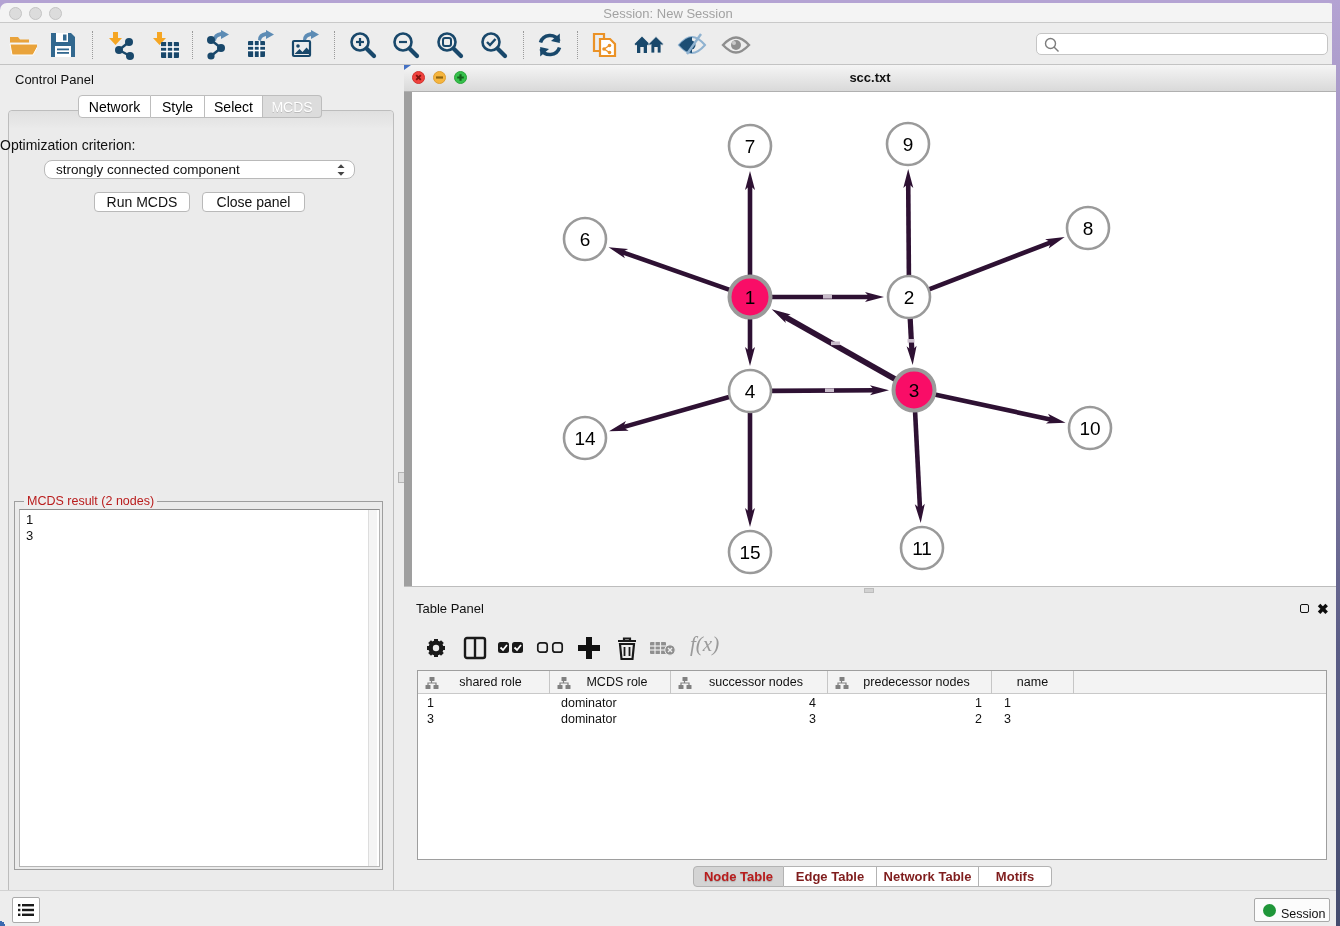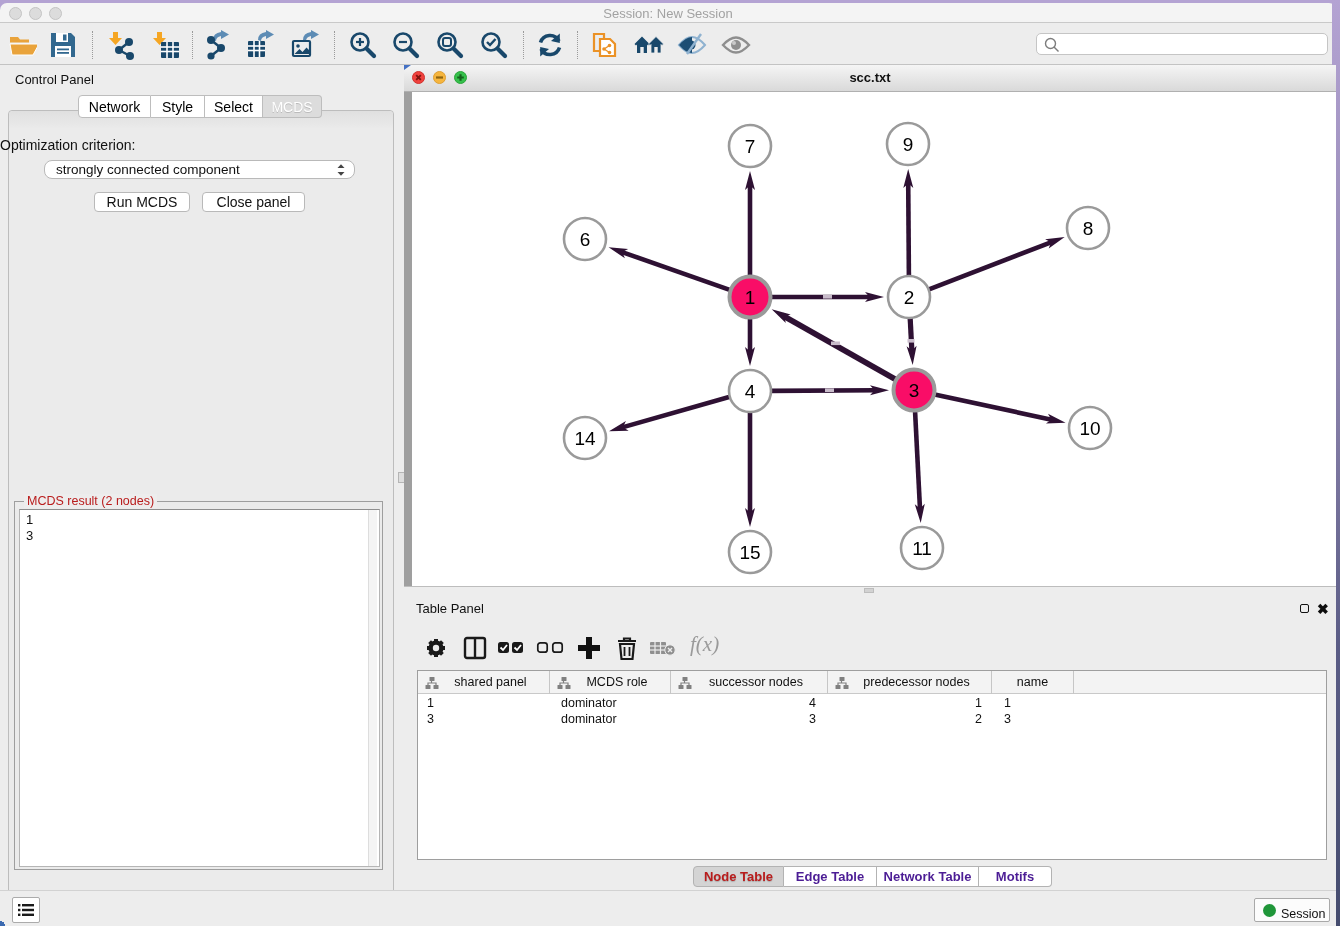--- a/index.html
+++ b/index.html
@@ -45,21 +45,21 @@
 #tpanel .hdr{position:absolute;left:12px;top:5px;font-size:13px;color:#111;}
 #ttools{position:absolute;left:0;top:28px;width:100%;height:40px;}
 #ttable{position:absolute;left:13px;top:74px;width:910px;height:190px;background:#fff;border:1px solid #9e9e9e;}
 #thead{position:absolute;left:0;top:0;width:100%;height:23px;background:#f3f3f3;border-bottom:1px solid #c9c9c9;font-size:12.5px;color:#111;}
 .thcell{position:absolute;top:0;height:23px;border-right:1px solid #c6c6c6;}
 .thcell .txt{position:absolute;top:4px;width:100%;text-align:center;}
 .hico{position:absolute;top:5px;}
 .trow{position:absolute;left:0;width:100%;height:16px;font-size:12.5px;color:#111;}
 .tcell{position:absolute;top:1px;}
 #ttabs{position:absolute;left:289px;top:270px;height:21px;font-size:13px;font-weight:bold;}
-.btab{position:absolute;top:0;height:21px;background:#fff;border:1px solid #b3b3b3;border-left:none;text-align:center;line-height:20px;color:#4c1d95;}
+.btab{position:absolute;top:0;height:21px;background:#fff;border:1px solid #b3b3b3;border-left:none;text-align:center;line-height:20px;color:#7f1d1d;}
 .btab.sel{background:#d4d4d4;color:#b91c1c;border-radius:4px 0 0 4px;border-left:1px solid #b3b3b3;text-shadow:0 1px 1px #aaa;}
 .btab.last{border-radius:0 4px 4px 0;text-align:center;}
 
 #statusbar{left:0;top:890px;width:1336px;height:36px;background:#ededed;border-top:1px solid #d2d2d2;}
 #listbtn{position:absolute;left:12px;top:6px;width:28px;height:26px;background:#fff;border:1px solid #ababab;border-radius:2px;}
 #membtn{position:absolute;left:1254px;top:7px;width:76px;height:24px;background:#fcfcfc;border:1px solid #a9a9a9;border-radius:2px;font-size:13px;line-height:22px;text-align:center;color:#111;}
 #bluecorner{left:0;top:920px;width:6px;height:6px;background:radial-gradient(circle at 0 100%,#3c6ab0 0 5px,transparent 5px);}
 </style></head>
 <body>
 <svg width="0" height="0" style="position:absolute;">
@@ -386,21 +386,21 @@
           <line x1="11.5" y1="2" x2="11.5" y2="14"></line>
         </g>
       <circle cx="21" cy="10" r="5.2" fill="#8f8f8f" stroke="#ededed" stroke-width="1"></circle>
       <path d="M19 8 l4 4 M23 8 l-4 4" stroke="#ededed" stroke-width="1.4"></path>
     </svg>
     <div style="position:absolute;left:286px;top:8px;font-family:'Liberation Serif',serif;font-style:italic;font-size:21px;color:#9a9a9a;">f(x)</div>
   </div>
   <div id="ttable">
     <div id="thead">
       <div class="thcell" style="left:0;width:132px;">
-          <div class="txt" style="padding-left:14px;">shared panel</div>
+          <div class="txt" style="padding-left:14px;">shared role</div>
         </div>
       <div class="thcell" style="left:132px;width:121px;">
           <div class="txt" style="padding-left:14px;">MCDS role</div>
         </div>
       <div class="thcell" style="left:253px;width:157px;">
           <div class="txt" style="padding-left:14px;">successor nodes</div>
         </div>
       <div class="thcell" style="left:410px;width:164px;">
           <div class="txt" style="padding-left:14px;">predecessor nodes</div>
         </div>

